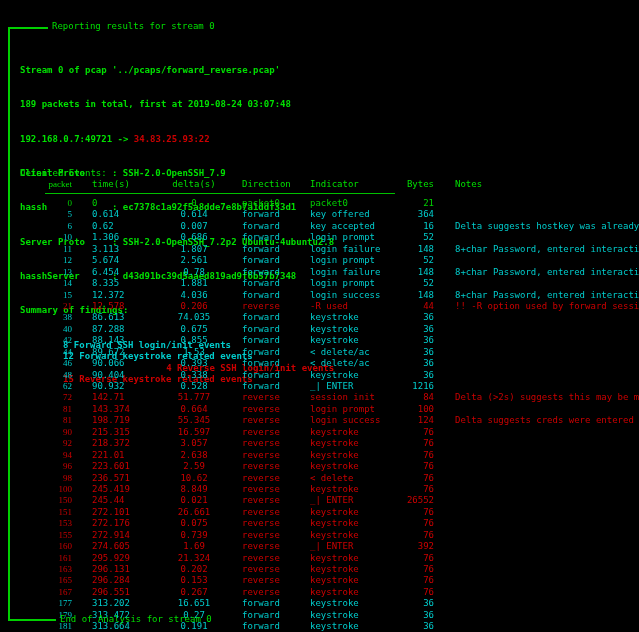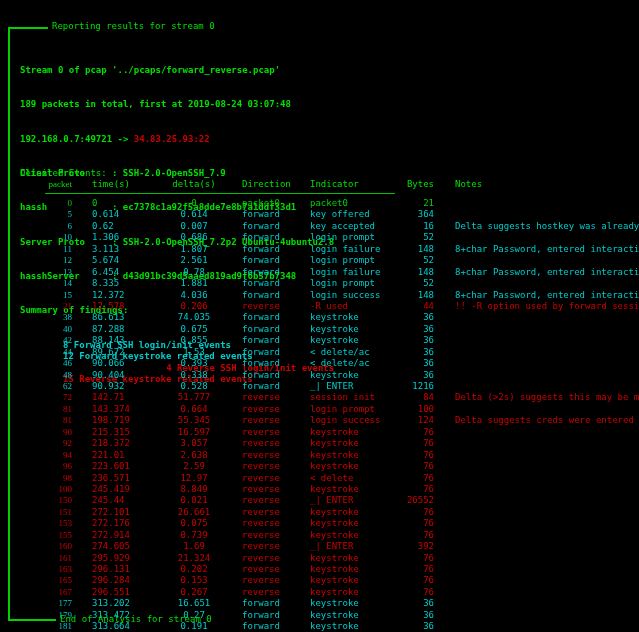--- a/index.html
+++ b/index.html
@@ -182,21 +182,21 @@
       <div class="row fwd"><span class="col-packet">46</span><span class="col-time">90.066</span><span class="col-delta">0.393</span><span class="col-dir">forward</span><span class="col-ind">&lt; delete/ac</span><span class="col-bytes">36</span></div>
       <div class="row fwd"><span class="col-packet">48</span><span class="col-time">90.404</span><span class="col-delta">0.338</span><span class="col-dir">forward</span><span class="col-ind">keystroke</span><span class="col-bytes">36</span></div>
       <div class="row fwd"><span class="col-packet">62</span><span class="col-time">90.932</span><span class="col-delta">0.528</span><span class="col-dir">forward</span><span class="col-ind">_| ENTER</span><span class="col-bytes">1216</span></div>
       <div class="row rev"><span class="col-packet">72</span><span class="col-time">142.71</span><span class="col-delta">51.777</span><span class="col-dir">reverse</span><span class="col-ind">session init</span><span class="col-bytes">84</span><span class="col-notes note-rev">Delta (&gt;2s) suggests this may be manual, by human</span></div>
       <div class="row rev"><span class="col-packet">81</span><span class="col-time">143.374</span><span class="col-delta">0.664</span><span class="col-dir">reverse</span><span class="col-ind">login prompt</span><span class="col-bytes">100</span></div>
       <div class="row rev"><span class="col-packet">81</span><span class="col-time">198.719</span><span class="col-delta">55.345</span><span class="col-dir">reverse</span><span class="col-ind">login success</span><span class="col-bytes">124</span><span class="col-notes note-rev">Delta suggests creds were entered interactively by human</span></div>
       <div class="row rev"><span class="col-packet">90</span><span class="col-time">215.315</span><span class="col-delta">16.597</span><span class="col-dir">reverse</span><span class="col-ind">keystroke</span><span class="col-bytes">76</span></div>
       <div class="row rev"><span class="col-packet">92</span><span class="col-time">218.372</span><span class="col-delta">3.057</span><span class="col-dir">reverse</span><span class="col-ind">keystroke</span><span class="col-bytes">76</span></div>
       <div class="row rev"><span class="col-packet">94</span><span class="col-time">221.01</span><span class="col-delta">2.638</span><span class="col-dir">reverse</span><span class="col-ind">keystroke</span><span class="col-bytes">76</span></div>
       <div class="row rev"><span class="col-packet">96</span><span class="col-time">223.601</span><span class="col-delta">2.59</span><span class="col-dir">reverse</span><span class="col-ind">keystroke</span><span class="col-bytes">76</span></div>
-      <div class="row rev"><span class="col-packet">98</span><span class="col-time">236.571</span><span class="col-delta">12.97</span><span class="col-dir">reverse</span><span class="col-ind">&lt; delete</span><span class="col-bytes">76</span></div>
+      <div class="row rev"><span class="col-packet">98</span><span class="col-time">236.571</span><span class="col-delta">10.62</span><span class="col-dir">reverse</span><span class="col-ind">&lt; delete</span><span class="col-bytes">76</span></div>
       <div class="row rev"><span class="col-packet">100</span><span class="col-time">245.419</span><span class="col-delta">8.849</span><span class="col-dir">reverse</span><span class="col-ind">keystroke</span><span class="col-bytes">76</span></div>
       <div class="row rev"><span class="col-packet">150</span><span class="col-time">245.44</span><span class="col-delta">0.021</span><span class="col-dir">reverse</span><span class="col-ind">_| ENTER</span><span class="col-bytes">26552</span></div>
       <div class="row rev"><span class="col-packet">151</span><span class="col-time">272.101</span><span class="col-delta">26.661</span><span class="col-dir">reverse</span><span class="col-ind">keystroke</span><span class="col-bytes">76</span></div>
       <div class="row rev"><span class="col-packet">153</span><span class="col-time">272.176</span><span class="col-delta">0.075</span><span class="col-dir">reverse</span><span class="col-ind">keystroke</span><span class="col-bytes">76</span></div>
       <div class="row rev"><span class="col-packet">155</span><span class="col-time">272.914</span><span class="col-delta">0.739</span><span class="col-dir">reverse</span><span class="col-ind">keystroke</span><span class="col-bytes">76</span></div>
       <div class="row rev"><span class="col-packet">160</span><span class="col-time">274.605</span><span class="col-delta">1.69</span><span class="col-dir">reverse</span><span class="col-ind">_| ENTER</span><span class="col-bytes">392</span></div>
       <div class="row rev"><span class="col-packet">161</span><span class="col-time">295.929</span><span class="col-delta">21.324</span><span class="col-dir">reverse</span><span class="col-ind">keystroke</span><span class="col-bytes">76</span></div>
       <div class="row rev"><span class="col-packet">163</span><span class="col-time">296.131</span><span class="col-delta">0.202</span><span class="col-dir">reverse</span><span class="col-ind">keystroke</span><span class="col-bytes">76</span></div>
       <div class="row rev"><span class="col-packet">165</span><span class="col-time">296.284</span><span class="col-delta">0.153</span><span class="col-dir">reverse</span><span class="col-ind">keystroke</span><span class="col-bytes">76</span></div>
       <div class="row rev"><span class="col-packet">167</span><span class="col-time">296.551</span><span class="col-delta">0.267</span><span class="col-dir">reverse</span><span class="col-ind">keystroke</span><span class="col-bytes">76</span></div>

